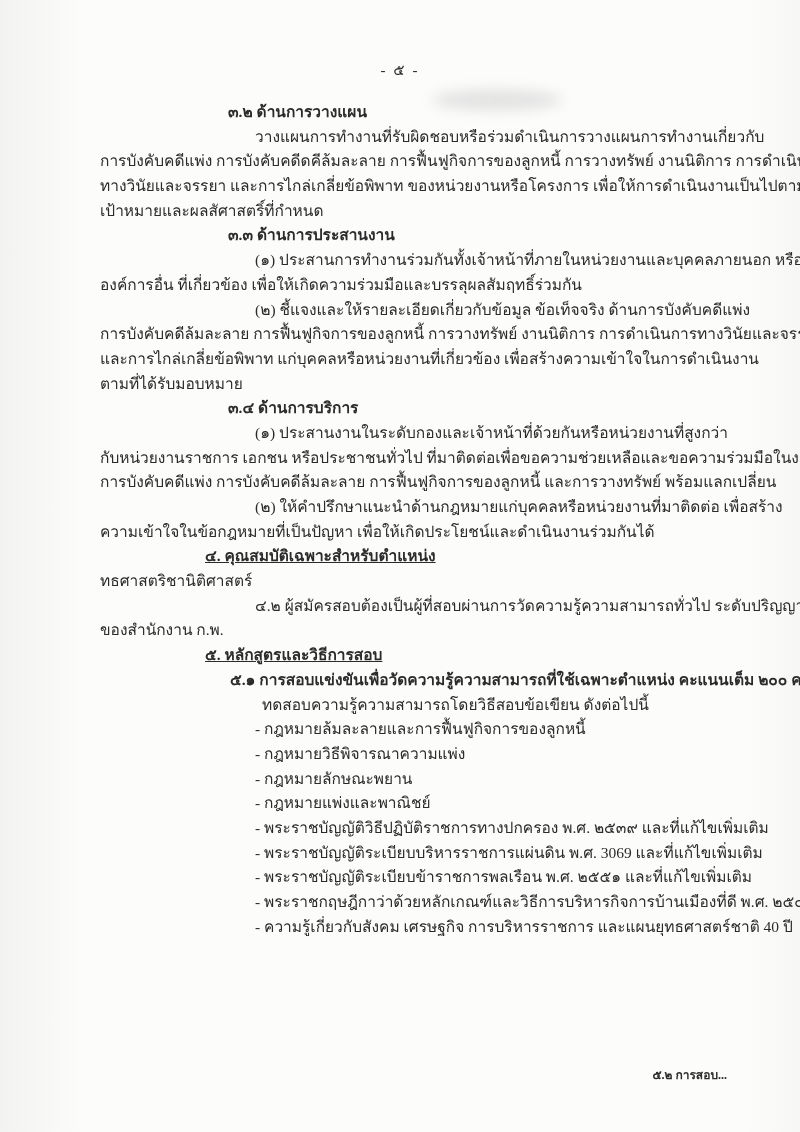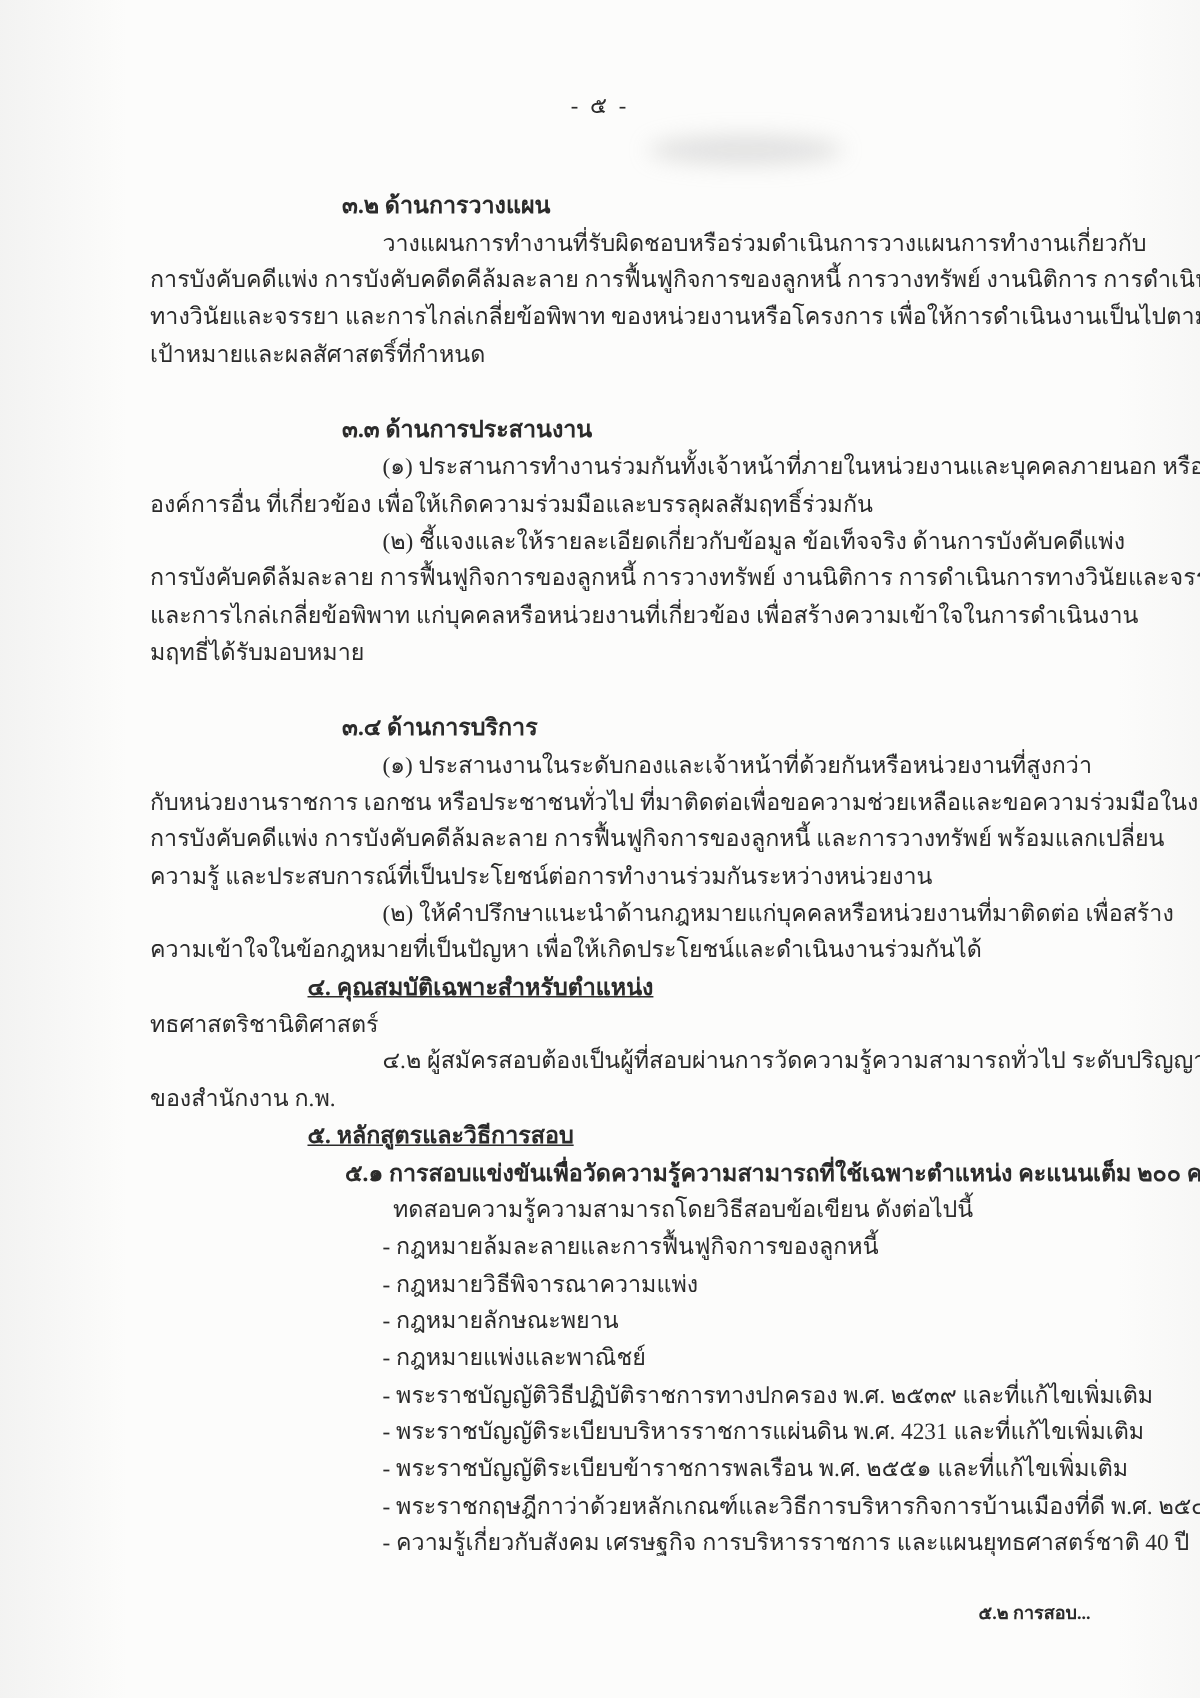--- a/index.html
+++ b/index.html
@@ -43,21 +43,21 @@
     top: 100px;
   }
   .line {
     font-size: 15.5px;
     line-height: 24.7px;
     height: 24.7px;
     white-space: nowrap;
   }
   .h { font-weight: bold; }
   .u { text-decoration: underline; }
-  .ind-h3   { padding-left: 128px; margin-top: 26px; }  
+  .ind-h3   { padding-left: 128px; }  
   .ind-h45  { padding-left: 105px; }  
   .ind-p    { padding-left: 155px; }  
   .ind-51   { padding-left: 130px; }  
   .ind-intro{ padding-left: 162px; }  
   .ind-b    { padding-left: 155px; }  
   .footer {
     position: absolute;
     right: 73px;
     bottom: 48px;
     font-size: 12px;
@@ -82,44 +82,43 @@
     <div class="line">การบังคับคดีแพ่ง การบังคับคดีดคีล้มละลาย การฟื้นฟูกิจการของลูกหนี้ การวางทรัพย์ งานนิติการ การดำเนินการ</div>
     <div class="line">ทางวินัยและจรรยา และการไกล่เกลี่ยข้อพิพาท ของหน่วยงานหรือโครงการ เพื่อให้การดำเนินงานเป็นไปตาม</div>
     <div class="line">เป้าหมายและผลสัศาสตริ์ที่กำหนด</div>
 
     <div class="line h ind-h3">๓.๓ ด้านการประสานงาน</div>
     <div class="line ind-p">(๑) ประสานการทำงานร่วมกันทั้งเจ้าหน้าที่ภายในหน่วยงานและบุคคลภายนอก หรือ</div>
     <div class="line">องค์การอื่น ที่เกี่ยวข้อง เพื่อให้เกิดความร่วมมือและบรรลุผลสัมฤทธิ์ร่วมกัน</div>
     <div class="line ind-p">(๒) ชี้แจงและให้รายละเอียดเกี่ยวกับข้อมูล ข้อเท็จจริง ด้านการบังคับคดีแพ่ง</div>
     <div class="line">การบังคับคดีล้มละลาย การฟื้นฟูกิจการของลูกหนี้ การวางทรัพย์ งานนิติการ การดำเนินการทางวินัยและจรรยา</div>
     <div class="line">และการไกล่เกลี่ยข้อพิพาท แก่บุคคลหรือหน่วยงานที่เกี่ยวข้อง เพื่อสร้างความเข้าใจในการดำเนินงาน</div>
-    <div class="line">มฤทธี่ได้รับมอบหมาย</div>
+    <div class="line">ตามที่ได้รับมอบหมาย</div>
 
     <div class="line h ind-h3">๓.๔ ด้านการบริการ</div>
     <div class="line ind-p">(๑) ประสานงานในระดับกองและเจ้าหน้าที่ด้วยกันหรือหน่วยงานที่สูงกว่า</div>
     <div class="line">กับหน่วยงานราชการ เอกชน หรือประชาชนทั่วไป ที่มาติดต่อเพื่อขอความช่วยเหลือและขอความร่วมมือในงาน</div>
     <div class="line">การบังคับคดีแพ่ง การบังคับคดีล้มละลาย การฟื้นฟูกิจการของลูกหนี้ และการวางทรัพย์ พร้อมแลกเปลี่ยน</div>
-    <div class="line">ความรู้ และประสบการณ์ที่เป็นประโยชน์ต่อการทำงานร่วมกันระหว่างหน่วยงาน</div>
     <div class="line ind-p">(๒) ให้คำปรึกษาแนะนำด้านกฎหมายแก่บุคคลหรือหน่วยงานที่มาติดต่อ เพื่อสร้าง</div>
     <div class="line">ความเข้าใจในข้อกฎหมายที่เป็นปัญหา เพื่อให้เกิดประโยชน์และดำเนินงานร่วมกันได้</div>
 
     <div class="line h ind-h45"><span class="u">๔. คุณสมบัติเฉพาะสำหรับตำแหน่ง</span></div>
     <div class="line">ทธศาสตริชานิติศาสตร์</div>
     <div class="line ind-p">๔.๒ ผู้สมัครสอบต้องเป็นผู้ที่สอบผ่านการวัดความรู้ความสามารถทั่วไป ระดับปริญญาตรีขึ้นไป</div>
     <div class="line">ของสำนักงาน ก.พ.</div>
 
     <div class="line h ind-h45"><span class="u">๕. หลักสูตรและวิธีการสอบ</span></div>
     <div class="line h ind-51">๕.๑ การสอบแข่งขันเพื่อวัดความรู้ความสามารถที่ใช้เฉพาะตำแหน่ง คะแนนเต็ม ๒๐๐ คะแนน</div>
     <div class="line ind-intro">ทดสอบความรู้ความสามารถโดยวิธีสอบข้อเขียน ดังต่อไปนี้</div>
     <div class="line ind-b">- กฎหมายล้มละลายและการฟื้นฟูกิจการของลูกหนี้</div>
     <div class="line ind-b">- กฎหมายวิธีพิจารณาความแพ่ง</div>
     <div class="line ind-b">- กฎหมายลักษณะพยาน</div>
     <div class="line ind-b">- กฎหมายแพ่งและพาณิชย์</div>
     <div class="line ind-b">- พระราชบัญญัติวิธีปฏิบัติราชการทางปกครอง พ.ศ. ๒๕๓๙ และที่แก้ไขเพิ่มเติม</div>
-    <div class="line ind-b">- พระราชบัญญัติระเบียบบริหารราชการแผ่นดิน พ.ศ. 4231 และที่แก้ไขเพิ่มเติม</div>
+    <div class="line ind-b">- พระราชบัญญัติระเบียบบริหารราชการแผ่นดิน พ.ศ. 3069 และที่แก้ไขเพิ่มเติม</div>
     <div class="line ind-b">- พระราชบัญญัติระเบียบข้าราชการพลเรือน พ.ศ. ๒๕๕๑ และที่แก้ไขเพิ่มเติม</div>
     <div class="line ind-b">- พระราชกฤษฎีกาว่าด้วยหลักเกณฑ์และวิธีการบริหารกิจการบ้านเมืองที่ดี พ.ศ. ๒๕๔๖</div>
     <div class="line ind-b">- ความรู้เกี่ยวกับสังคม เศรษฐกิจ การบริหารราชการ และแผนยุทธศาสตร์ชาติ 40 ปี</div>
 
   </div>
 
   <div class="footer">๕.๒ การสอบ...</div>
 
 </div>
 

